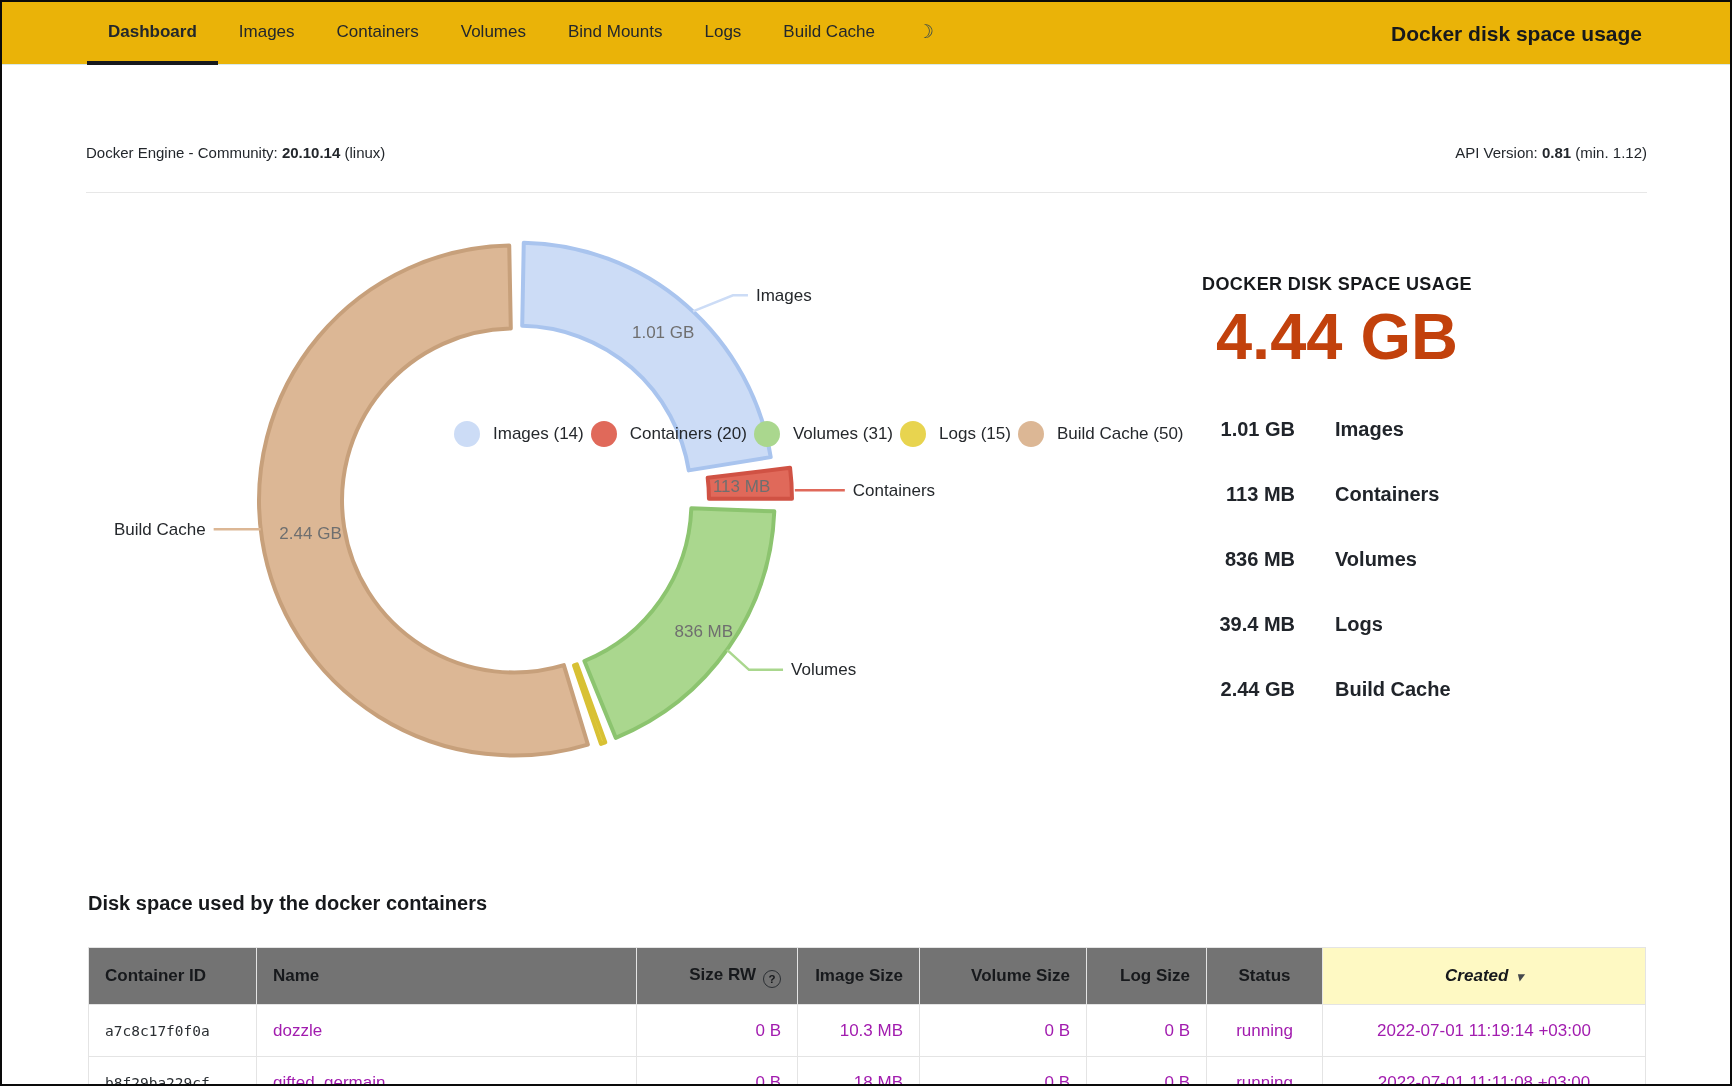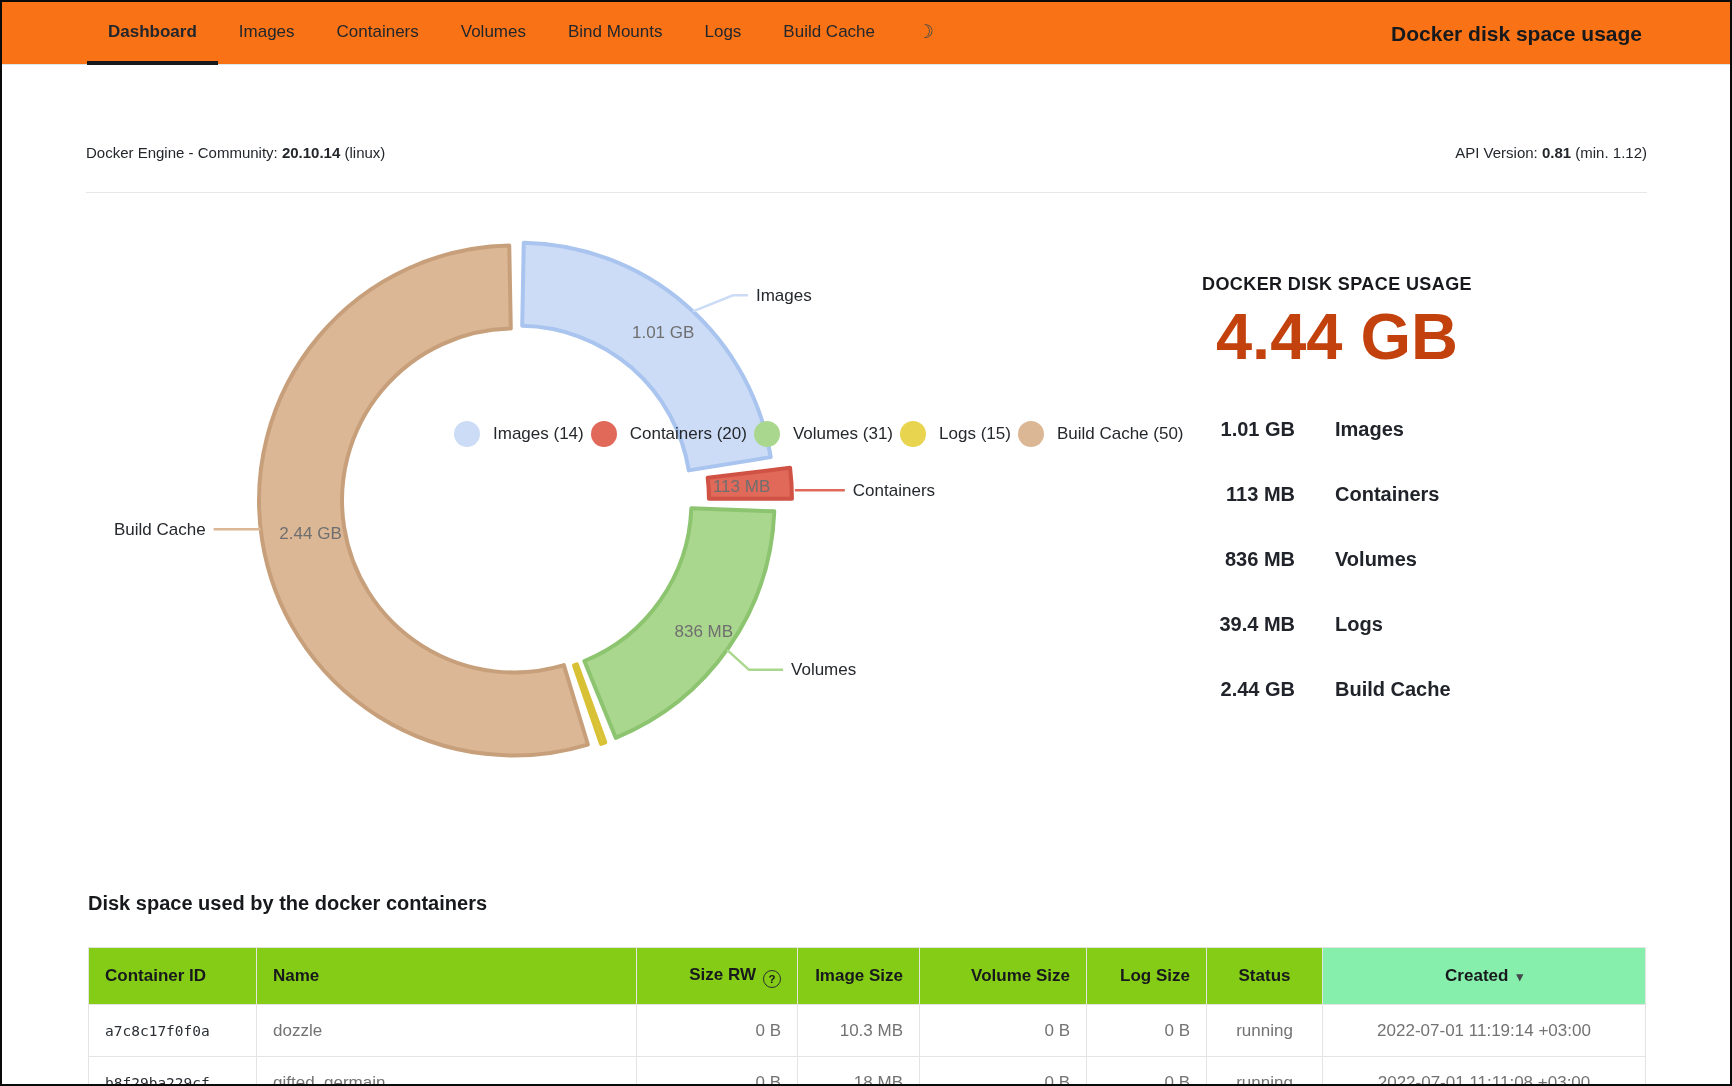--- a/index.html
+++ b/index.html
@@ -6,21 +6,21 @@
   html,body { background:#888; }
   body { font-family:"Liberation Sans", sans-serif; color:#20242a; }
   #app{
     position:relative; width:1732px; height:1086px; background:#fff;
     border:2px solid #0a0a0a; overflow:hidden; margin:0 auto;
   }
 
   
   .nav{
     position:absolute; top:0; left:0; right:0; height:63px;
-    background:#f97316; border-bottom:1px solid #d9e9ea;
+    background:#eab308; border-bottom:1px solid #d9e9ea;
     display:flex; align-items:stretch; z-index:5;
   }
   .nav ul{ list-style:none; display:flex; margin-left:85px; }
   .nav li{
     display:flex; align-items:center; padding:0 21px; font-size:17px;
     color:#23272c; cursor:pointer; border-bottom:4px solid transparent; height:63px;
   }
   .nav li.active{ font-weight:bold; border-bottom:4px solid #17191c; }
   .moon{ display:inline-block; transform:scaleX(-1); font-size:19px; color:#3a4a4c; }
   .nav .app-title{
@@ -59,23 +59,23 @@
   .summary .sval{ text-align:right; font-size:20px; font-weight:bold; }
   .summary .slab{ grid-column:3; text-align:left; font-size:20px; font-weight:bold; }
 
   
   .section-heading{
     position:absolute; left:86px; top:890px; font-size:20px; font-weight:bold; color:#17191c;
   }
   .tbl-wrap{ position:absolute; left:86px; top:945px; width:1558px; }
   table{ width:100%; border-collapse:collapse; table-layout:fixed; font-size:17px; }
   th,td{ border:1px solid #e4e4e4; padding:0 16px; white-space:nowrap; overflow:hidden; }
-  th{ height:57px; background:#84cc16; font-weight:bold; color:#17191c; cursor:pointer; }
-  th.sorted{ background:#86efac; }
-  td{ height:52px; color:#737373; }
+  th{ height:57px; background:#737373; font-weight:bold; color:#17191c; cursor:pointer; }
+  th.sorted{ background:#fef9c3;font-style:italic; }
+  td{ height:52px; color:#a21caf; }
   .a-left{ text-align:left; } .a-right{ text-align:right; } .a-center{ text-align:center; }
   td.mono{ font-family:"DejaVu Sans Mono", monospace; font-size:14.5px; color:#2b2f33; }
   .help-circle{
     display:inline-flex; align-items:center; justify-content:center;
     width:18px; height:18px; border:1.6px solid #2b2f33; border-radius:50%;
     font-size:11.5px; font-weight:bold; margin-left:7px; vertical-align:-3px; cursor:pointer;
   }
   .sort-caret{ font-size:13px; margin-left:8px; color:#44484c; }
 </style>
 </head>

